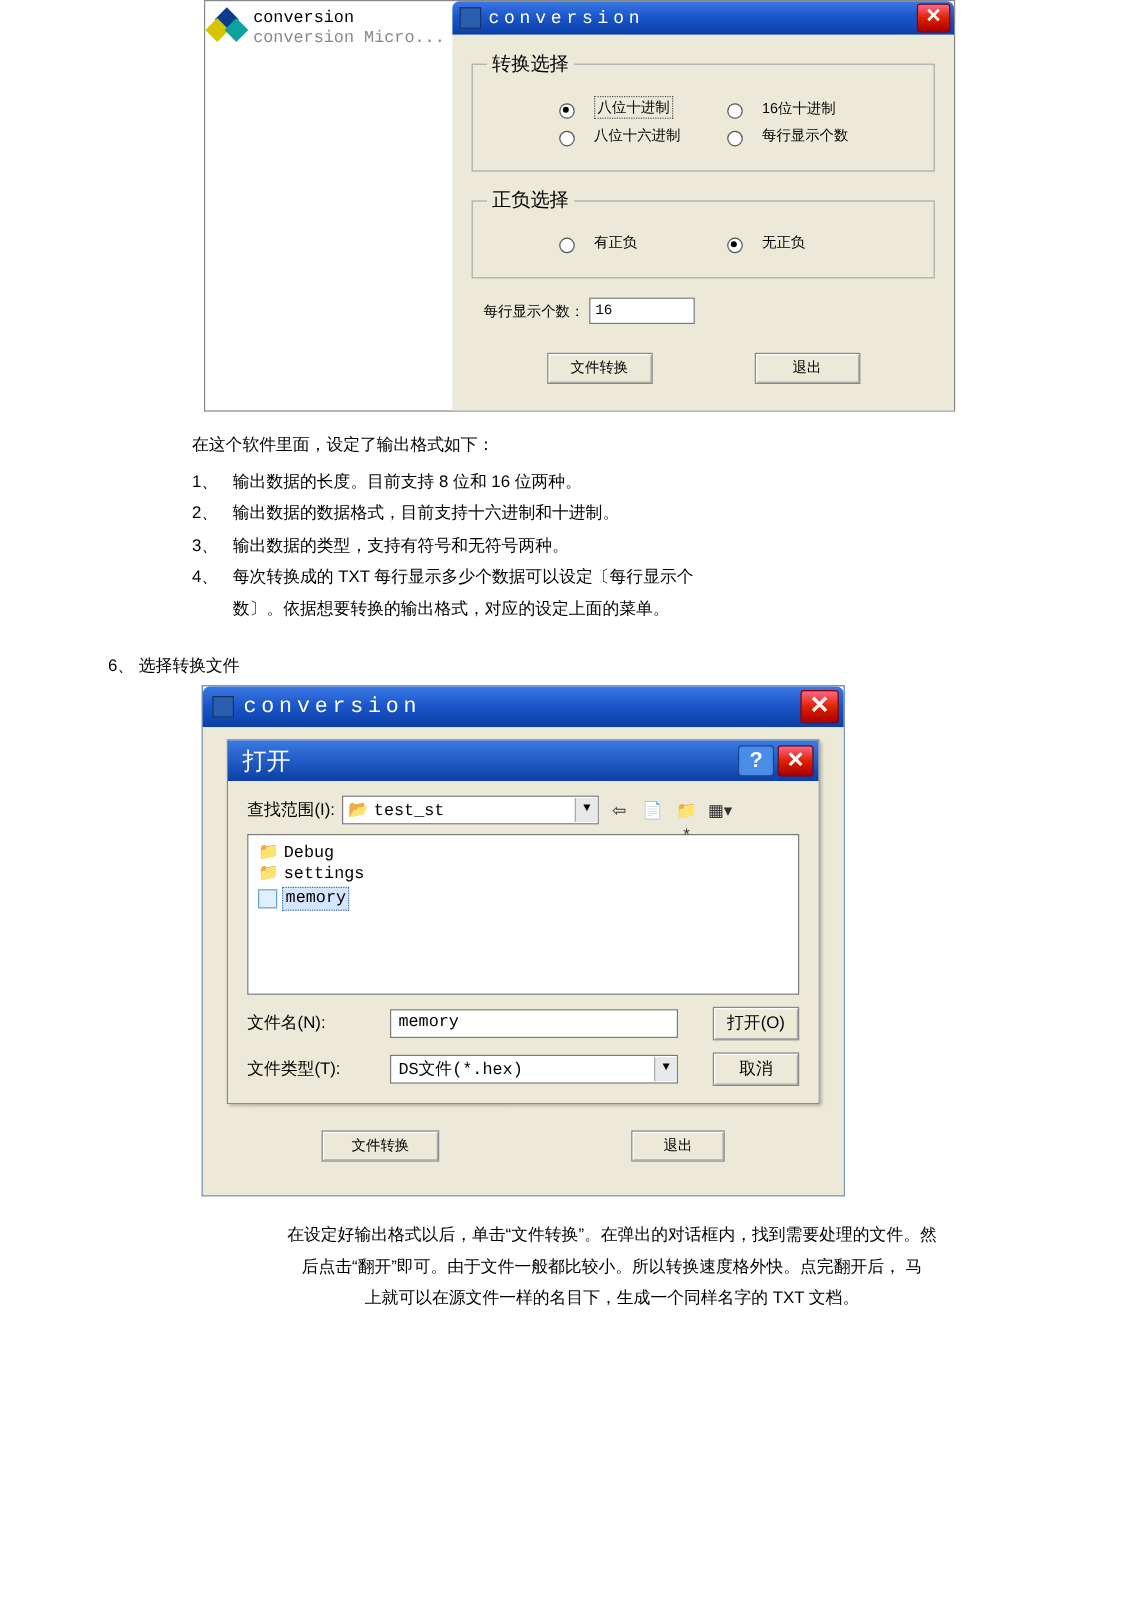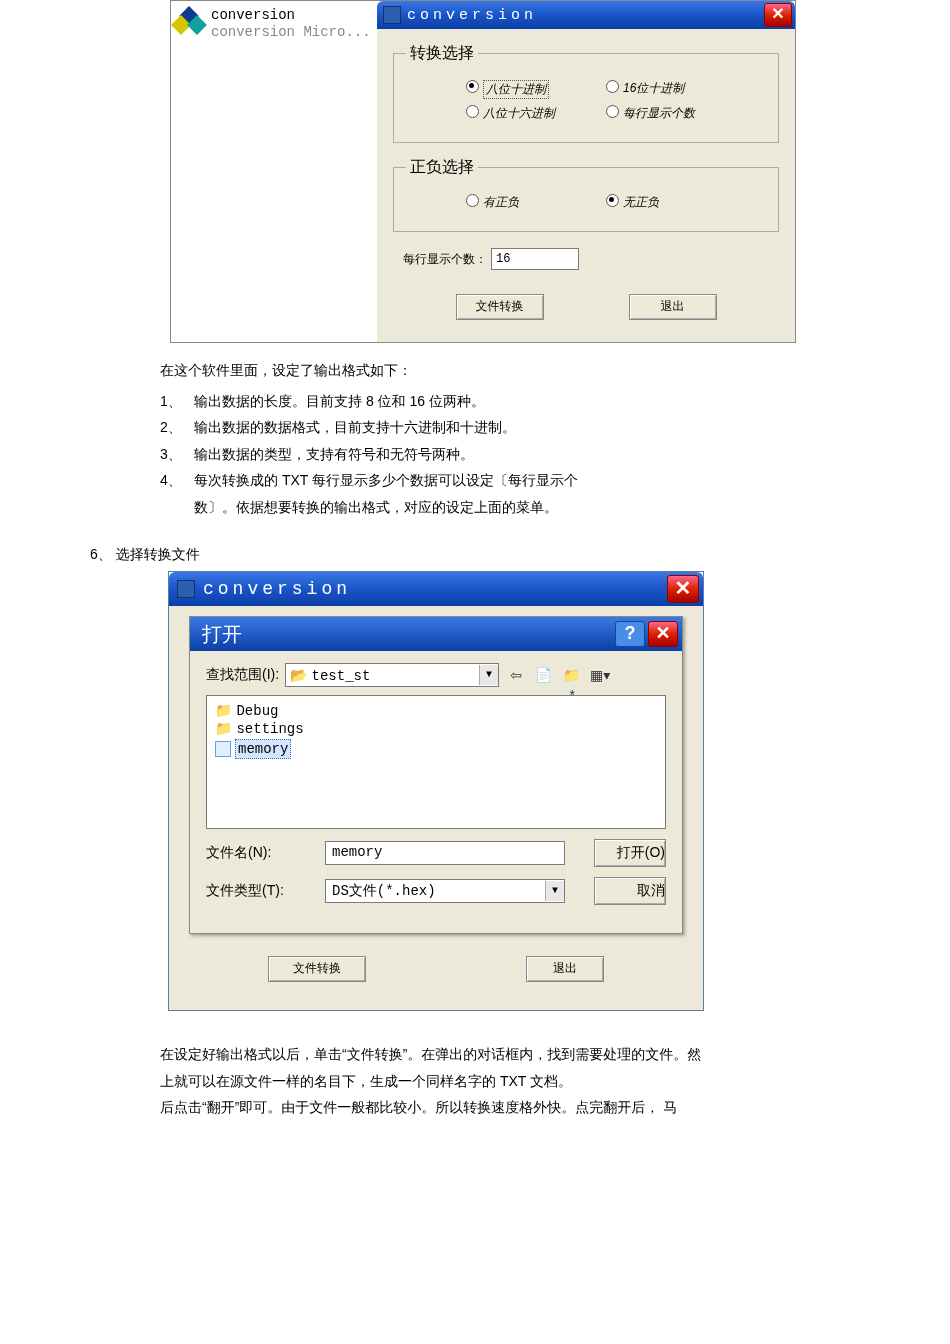--- a/index.html
+++ b/index.html
@@ -71,21 +71,21 @@
     margin-right:3px; font-size:16px;
   }
   .client {
     background:#ece9d8; padding:14px 16px 22px 16px;
   }
   fieldset.group {
     border:1px solid #aaa; padding:10px 12px 14px 12px; margin:0 0 14px 0;
   }
   fieldset.group legend { font-size:16px; padding:0 4px; }
   .radio-row { display:flex; font-size:12px; margin:6px 0 6px 60px; }
-  .radio-row .rcell { width:140px; display:flex; align-items:flex-start; gap:4px;font-style:italic; }
+  .radio-row .rcell { width:140px; display:flex; align-items:flex-end; gap:16px; }
   .radio { width:11px;height:11px;border:1px solid #555;border-radius:50%;background:#fff;display:inline-block;position:relative; }
   .radio.sel::after{content:"";position:absolute;top:2px;left:2px;width:5px;height:5px;background:#000;border-radius:50%;}
   .dotted { border:1px dotted #555; padding:0 2px; }
   .countrow { font-size:12px; margin:16px 0 24px 10px; display:flex; align-items:center; gap:4px;}
   .countrow input {
     width:80px;height:18px;border:1px solid #7a7a7a;background:#fff;font-family:"Courier New",monospace;
     padding-left:4px;font-size:12px;
   }
   .btnrow { display:flex; justify-content:space-around; padding:0 20px;}
   .winbtn {
@@ -135,21 +135,21 @@
   }
   .opendlg-head .help {
     margin-left:auto;width:28px;height:24px;background:#4a8de8;border:1px solid #1a4490;border-radius:3px;
     text-align:center;color:#fff;font-weight:bold;line-height:22px;font-size:18px;margin-right:3px;
   }
   .opendlg-head .closex {
     width:28px;height:24px;background:linear-gradient(to bottom,#f68,#d20,#a00);
     border:1px solid #800;border-radius:3px;text-align:center;color:#fff;font-weight:bold;
     line-height:22px;font-size:18px;
   }
-  .opendlg-body { background:#ece9d8; padding:12px 16px 28px 16px; font-size:14px;}
+  .opendlg-body { background:#ece9d8; padding:12px 16px 14px 16px; font-size:14px;}
   .lookrow { display:flex;align-items:center;gap:6px;margin-bottom:8px; }
   .lookrow .lbl { }
   .combo {
     flex:0 0 208px; height:22px;background:#fff;border:1px solid #7a7a7a;
     display:flex;align-items:center;padding-left:4px;font-family:"Courier New",monospace;
     justify-content:space-between;
   }
   .combo .folder { color:#c9a227;margin-right:4px; }
   .drop { width:18px;height:20px;background:#e8e8e8;border-left:1px solid #aaa;text-align:center;line-height:20px;font-size:10px;}
   .tool { width:22px;height:20px;text-align:center;line-height:20px;font-size:14px;color:#333; }
@@ -169,25 +169,25 @@
     width:232px;height:22px;background:#fff;border:1px solid #7a7a7a;
     font-family:"Courier New",monospace;padding-left:6px;line-height:20px;
   }
   .combo2 {
     width:232px;height:22px;background:#fff;border:1px solid #7a7a7a;
     display:flex;align-items:center;justify-content:space-between;
     font-family:"Courier New",monospace;padding-left:6px;
   }
   .dlgbtn {
     width:70px;height:26px;background:#ece9d8;border:1px solid #888;
-    box-shadow:inset 1px 1px #fff, inset -1px -1px #aaa;text-align:right;line-height:24px;
+    box-shadow:inset 1px 1px #fff, inset -1px -1px #aaa;text-align:center;line-height:24px;
     font-size:14px;margin-left:auto;
   }
   .bottombtns { display:flex;gap:160px;justify-content:center;margin-top:22px; }
-  .para2 { margin:30px 0 0 70px; line-height:1.9; }
+  .para2 { margin:18px 0 0 70px; line-height:1.9;text-align:center; }
 </style>
 </head>
 <body>
 
 <div class="page">
 
   <div class="shot1">
     <div class="shot1-left">
       <span class="mfc-icon">
         <span class="cube c1"></span>
@@ -335,17 +335,17 @@
       </div>
       <div class="bottombtns">
         <div class="winbtn" style="min-width:96px">文件转换</div>
         <div class="winbtn" style="min-width:76px">退出</div>
       </div>
     </div>
   </div>
 
   <div class="para2">
     <div>在设定好输出格式以后，单击“文件转换”。在弹出的对话框内，找到需要处理的文件。然</div>
+    <div>后点击“翻开”即可。由于文件一般都比较小。所以转换速度格外快。点完翻开后，  马</div>
     <div>上就可以在源文件一样的名目下，生成一个同样名字的 TXT 文档。</div>
-    <div>后点击“翻开”即可。由于文件一般都比较小。所以转换速度格外快。点完翻开后，  马</div>
   </div>
 
 </div>
 
 </body></html>

